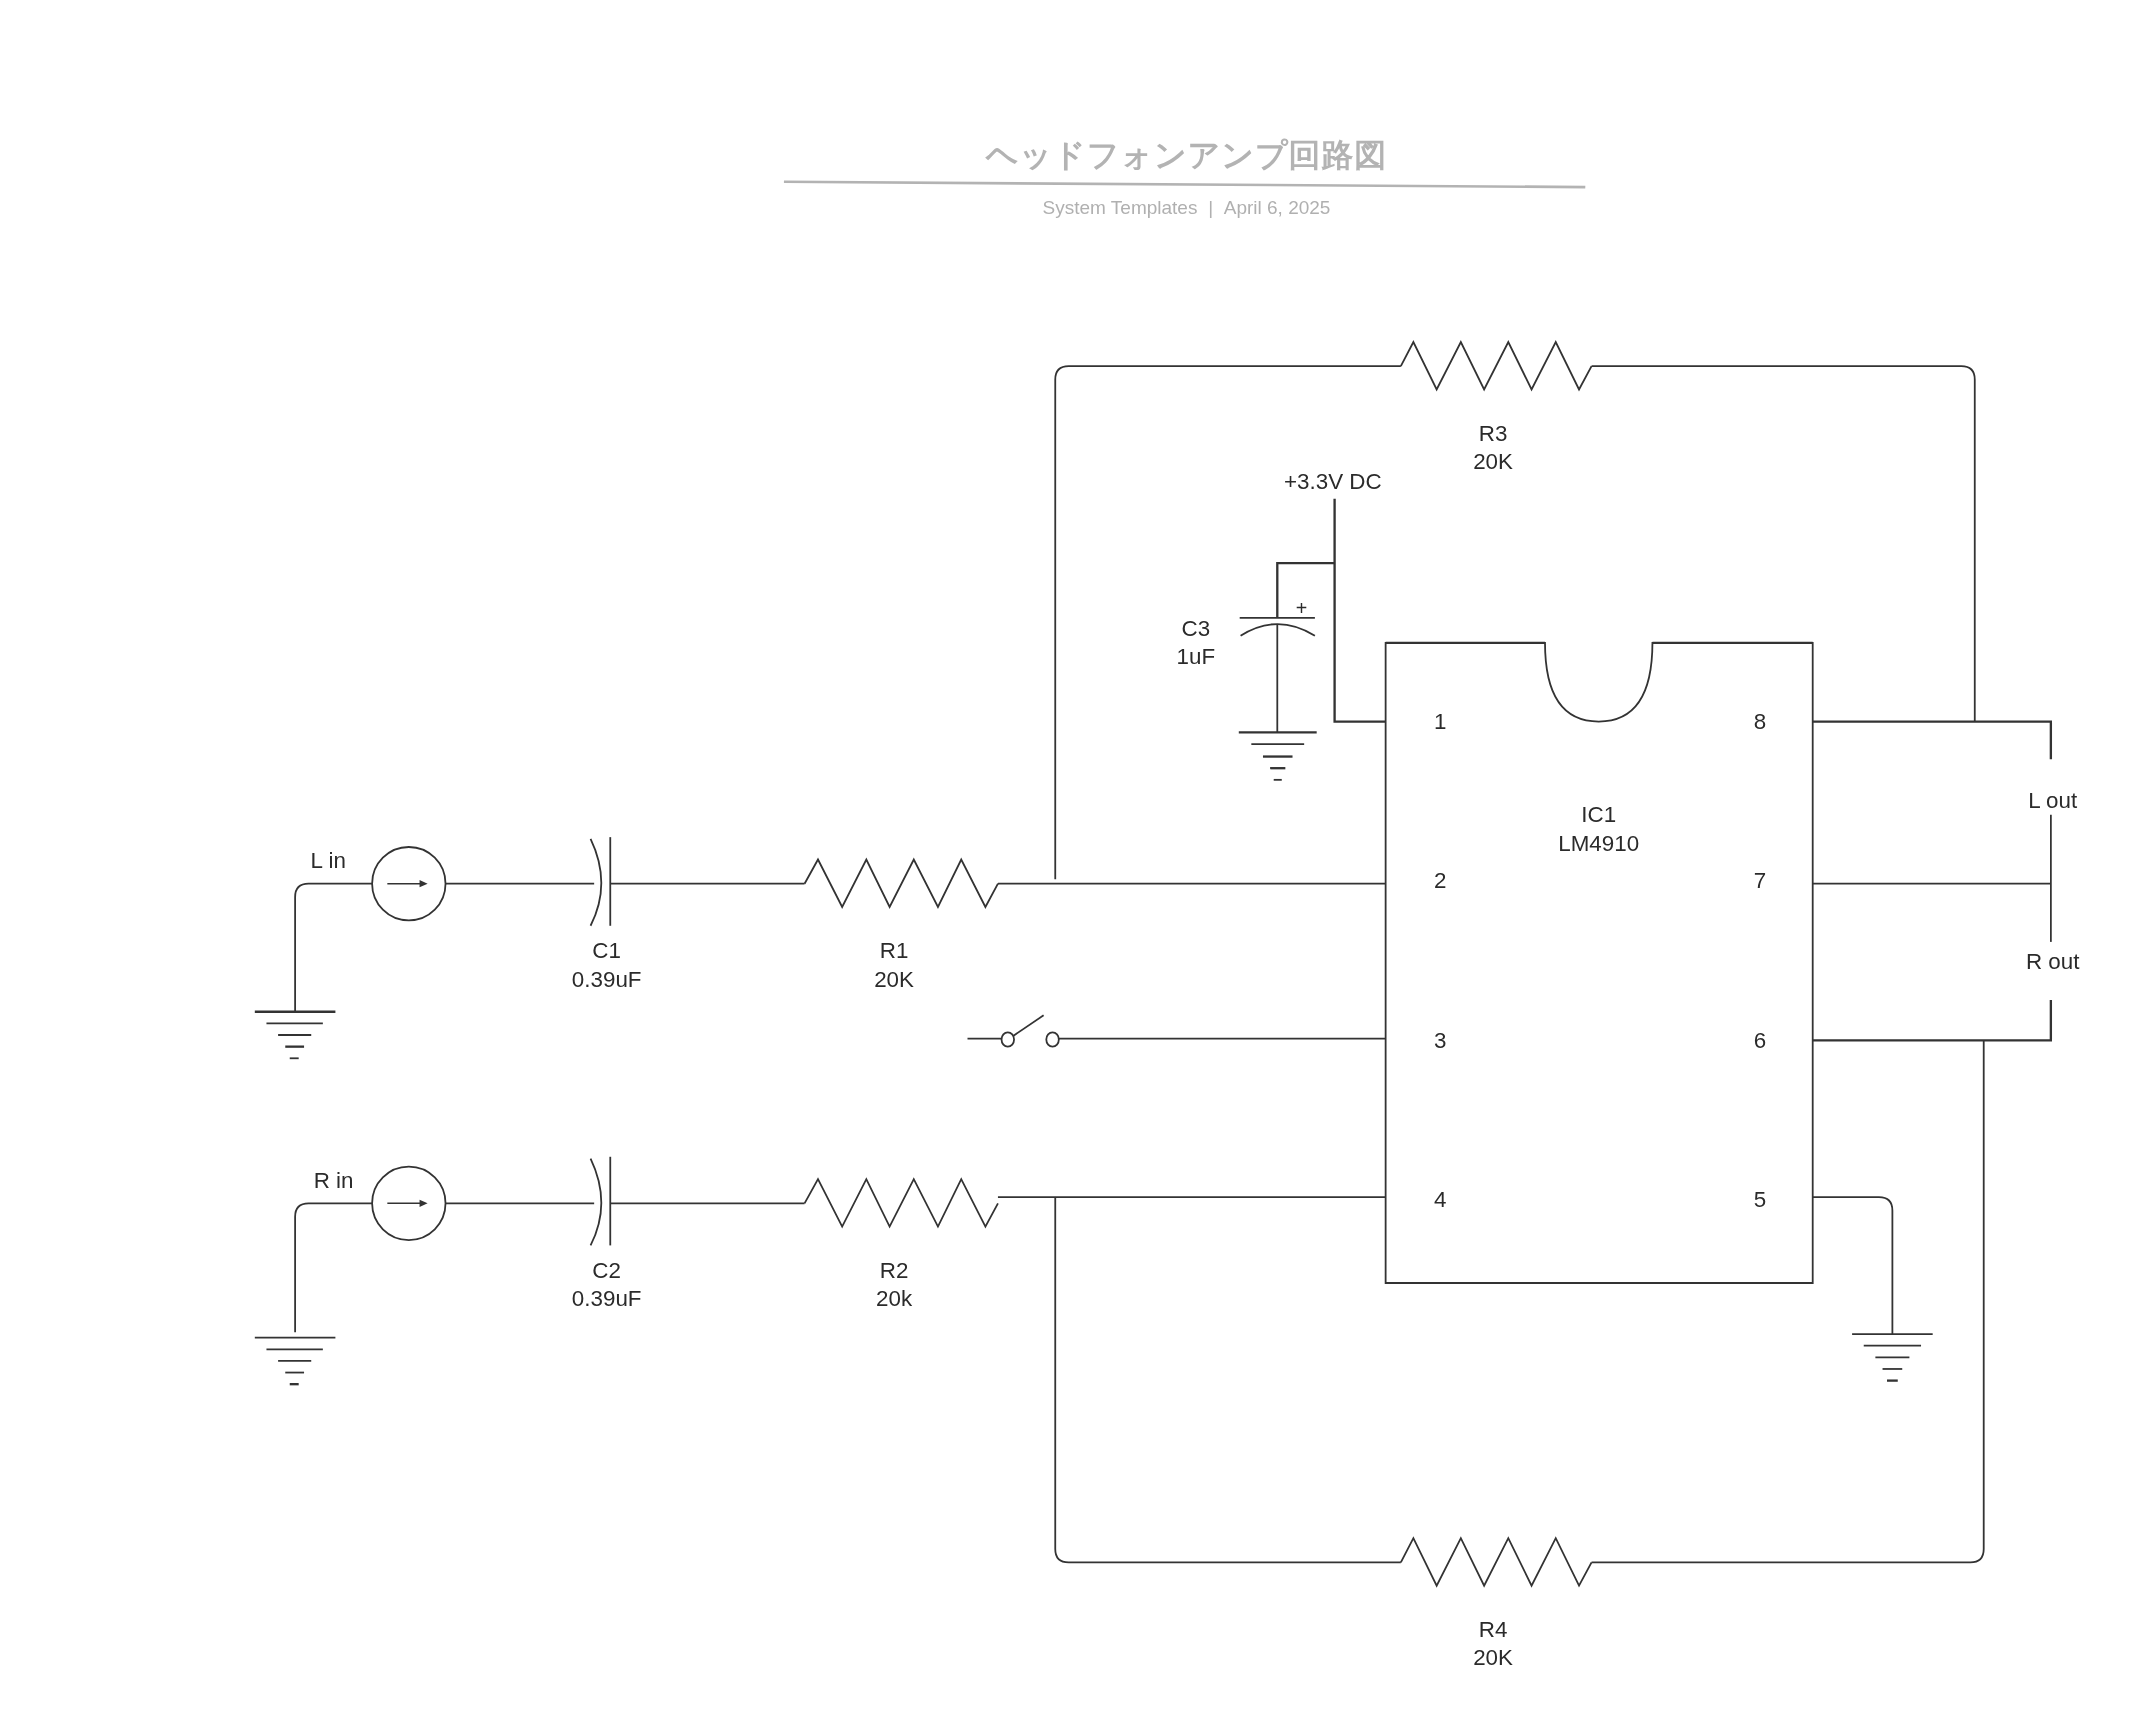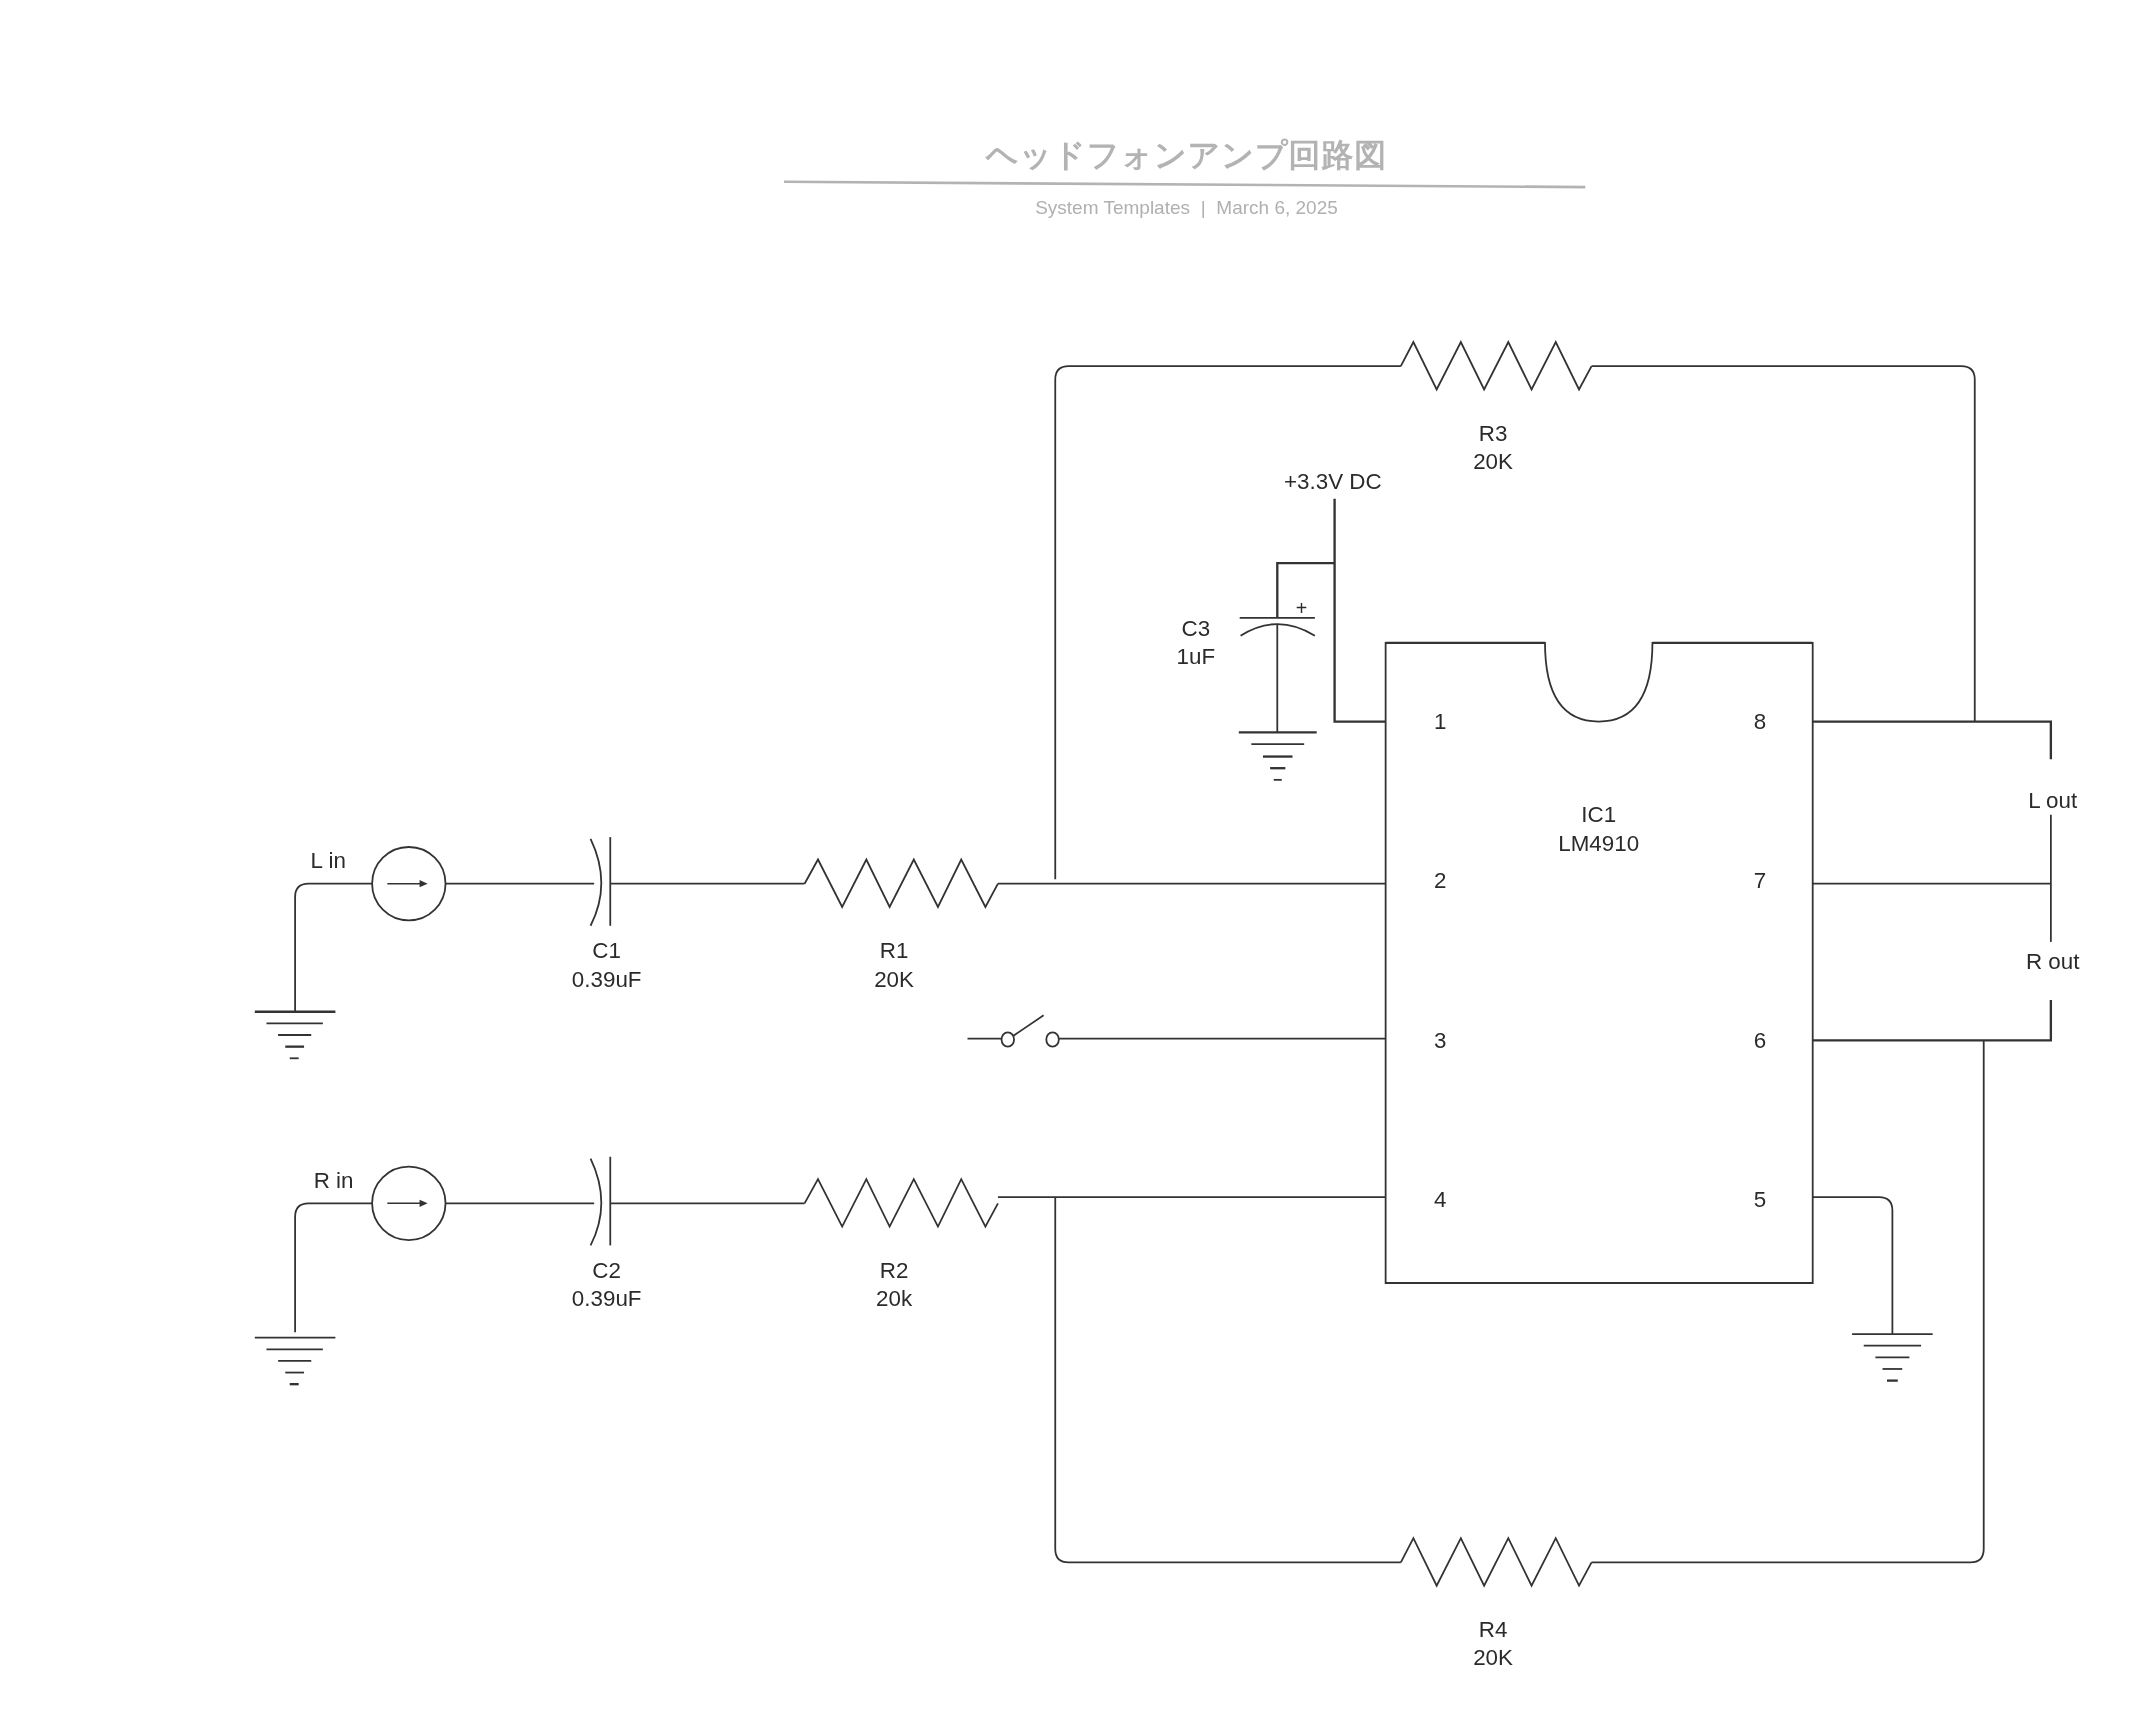--- a/index.html
+++ b/index.html
@@ -153,15 +153,15 @@
       <line class="w" x1="2068" y1="1490" x2="2158" y2="1490"></line>
       <line class="w" x1="2081" y1="1503" x2="2145" y2="1503"></line>
       <line class="w" x1="2094" y1="1516" x2="2132" y2="1516"></line>
       <line class="w" x1="2102" y1="1529" x2="2124" y2="1529"></line>
       <line class="wb" x1="2107" y1="1542" x2="2119" y2="1542"></line>
     </g>
   </g>
 </svg>
 
 <div class="subtitle">
-  <span>System Templates</span><span class="sep">|</span><span>March 6, 2025</span>
+  <span>System Templates</span><span class="sep">|</span><span>April 6, 2025</span>
 </div>
 
 
 </body></html>

